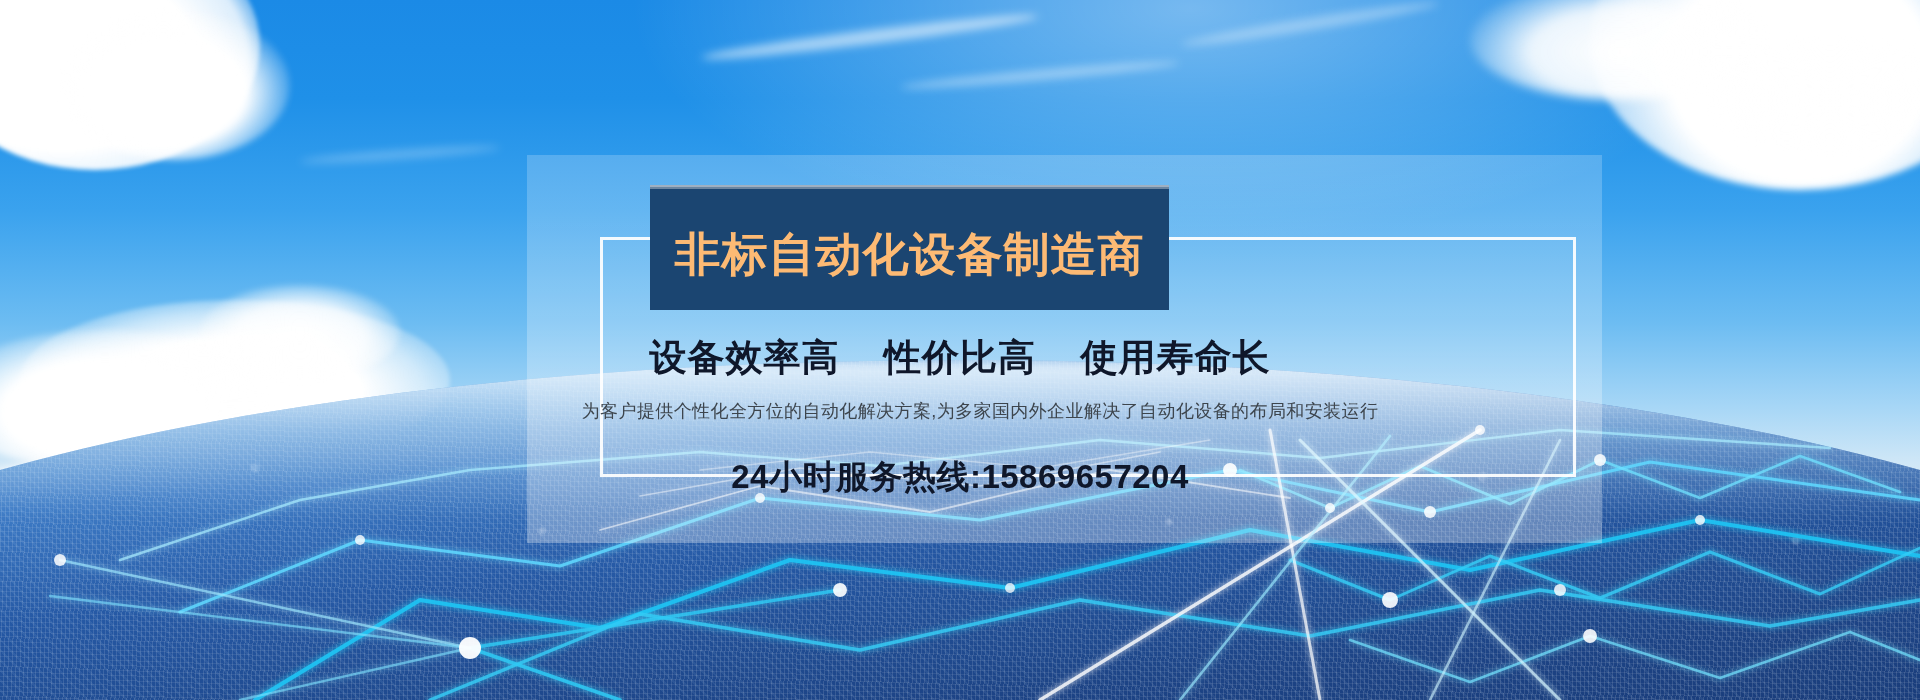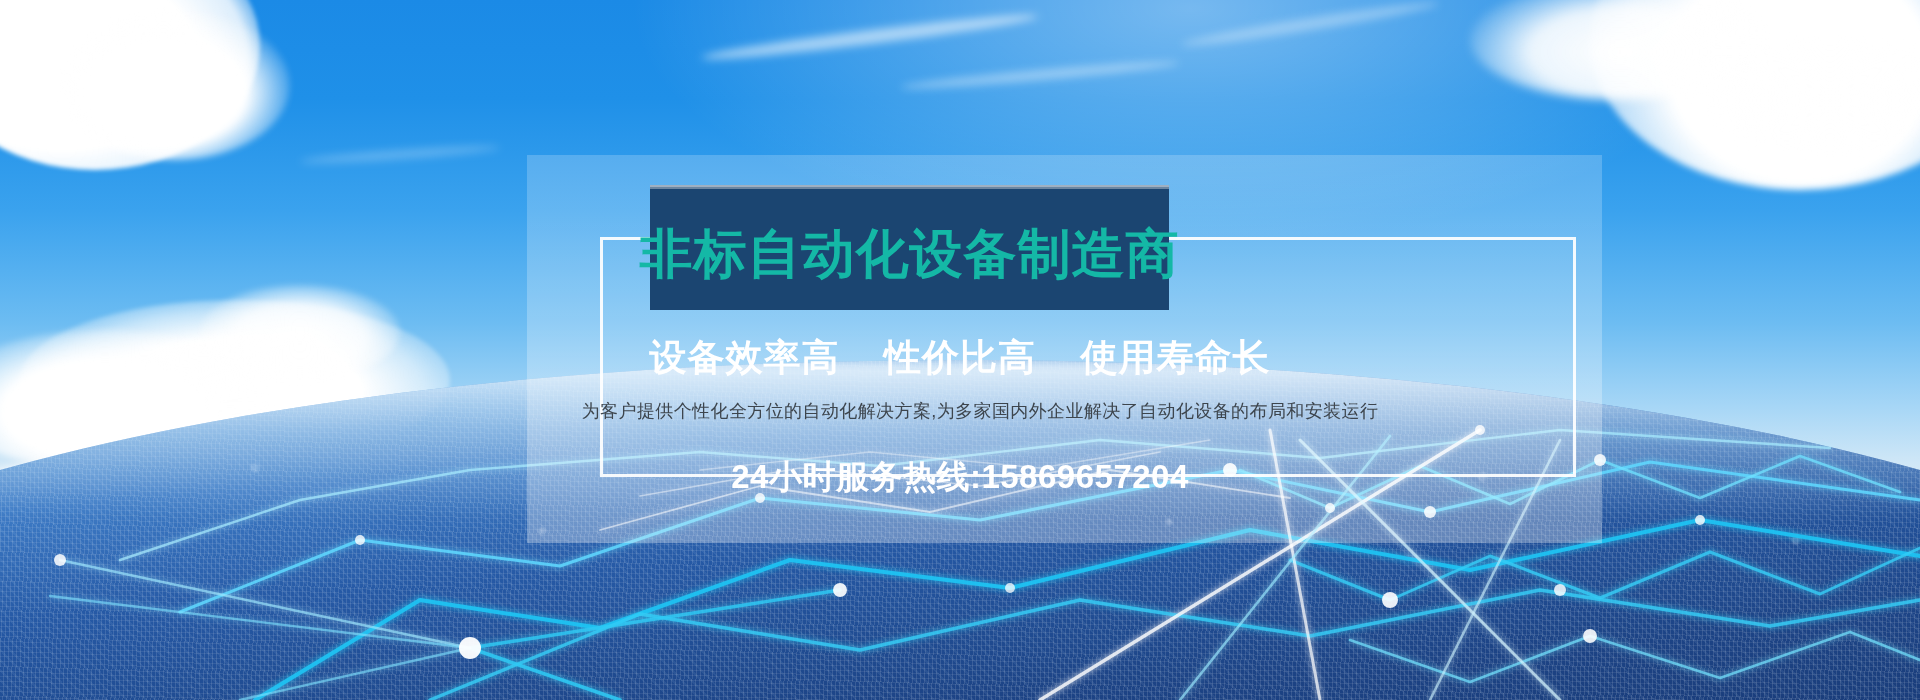--- a/index.html
+++ b/index.html
@@ -135,35 +135,35 @@
     width:519px; height:125px;
     background:#1b4571;
     box-shadow:0 2px 0 rgba(255,255,255,.35) inset;
     display:flex; align-items:center; justify-content:center;
   }
   .title-bar .bar-top {
     position:absolute; left:0; right:0; top:0; height:4px;
     background:rgba(255,255,255,.35);
   }
   .title-text {
-    color:#14b8a6;
-    font-size:53px;
+    color:#fdba74;
+    font-size:46px;
     font-weight:700;
     letter-spacing:1px;
     line-height:1;
     white-space:nowrap;
     transform:translateY(2px);
     margin-top:8px;
   }
 
   .subtitle {
     position:absolute;
     left:0; right:0; top:333px;
     text-align:center;
-    color:#ffffff;
+    color:#0f172a;
     font-size:37px;
     font-weight:700;
     letter-spacing:1px;
     white-space:nowrap;
   }
   .subtitle .gap { display:inline-block; width:22px; }
 
   .desc {
     position:absolute;
     left:0; right:0; top:399px;
@@ -173,21 +173,21 @@
     font-weight:400;
     letter-spacing:.4px;
     white-space:nowrap;
     padding-left:40px;
   }
 
   .hotline {
     position:absolute;
     left:0; right:0; top:455px;
     text-align:center;
-    color:#ffffff;
+    color:#0f172a;
     font-size:33px;
     font-weight:700;
     letter-spacing:.5px;
     white-space:nowrap;
   }
 </style>
 </head>
 <body>
 
 <div class="banner">

